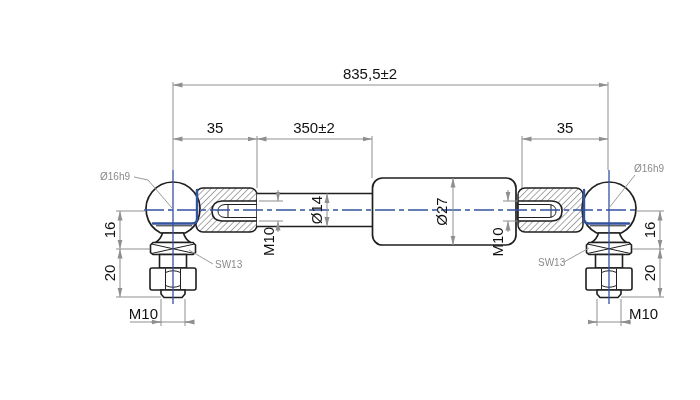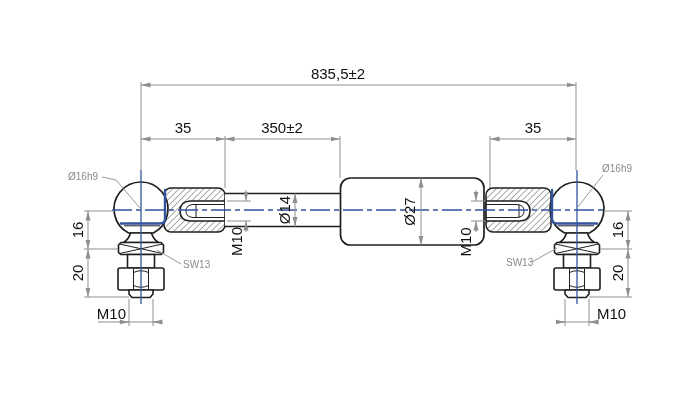--- a/index.html
+++ b/index.html
@@ -1,16 +1,16 @@
 <!DOCTYPE html>
 <html><head>
 <meta charset="utf-8">
 <style>
   html,body{margin:0;padding:0;background:#ffffff;}
-  .stage{width:656px;height:400px;background:#ffffff;position:relative;overflow:hidden;}
+  .stage{width:656px;height:400px;background:#ffffff;position:relative;overflow:hidden;padding-left:32px;}
   svg{display:block;}
   .outline{fill:#ffffff;stroke:#1f1f1f;stroke-width:1.6;}
   .outline-thick{fill:#ffffff;stroke:#1f1f1f;stroke-width:1.7;}
   .thin{fill:none;stroke:#1f1f1f;stroke-width:1;}
   .hatched{fill:url(#hatch);stroke:#1f1f1f;stroke-width:1.5;}
   .dim{fill:none;stroke:#8f8f8f;stroke-width:1;}
   .leader{fill:none;stroke:#9a9a9a;stroke-width:1;}
   .cl-blue{fill:none;stroke:#33539e;stroke-width:1.3;}
   .cl-dash{fill:none;stroke:#33539e;stroke-width:1.4;stroke-dasharray:20 4 5 4;}
   .rim{fill:none;stroke:#33539e;stroke-width:2.4;stroke-linecap:round;}

